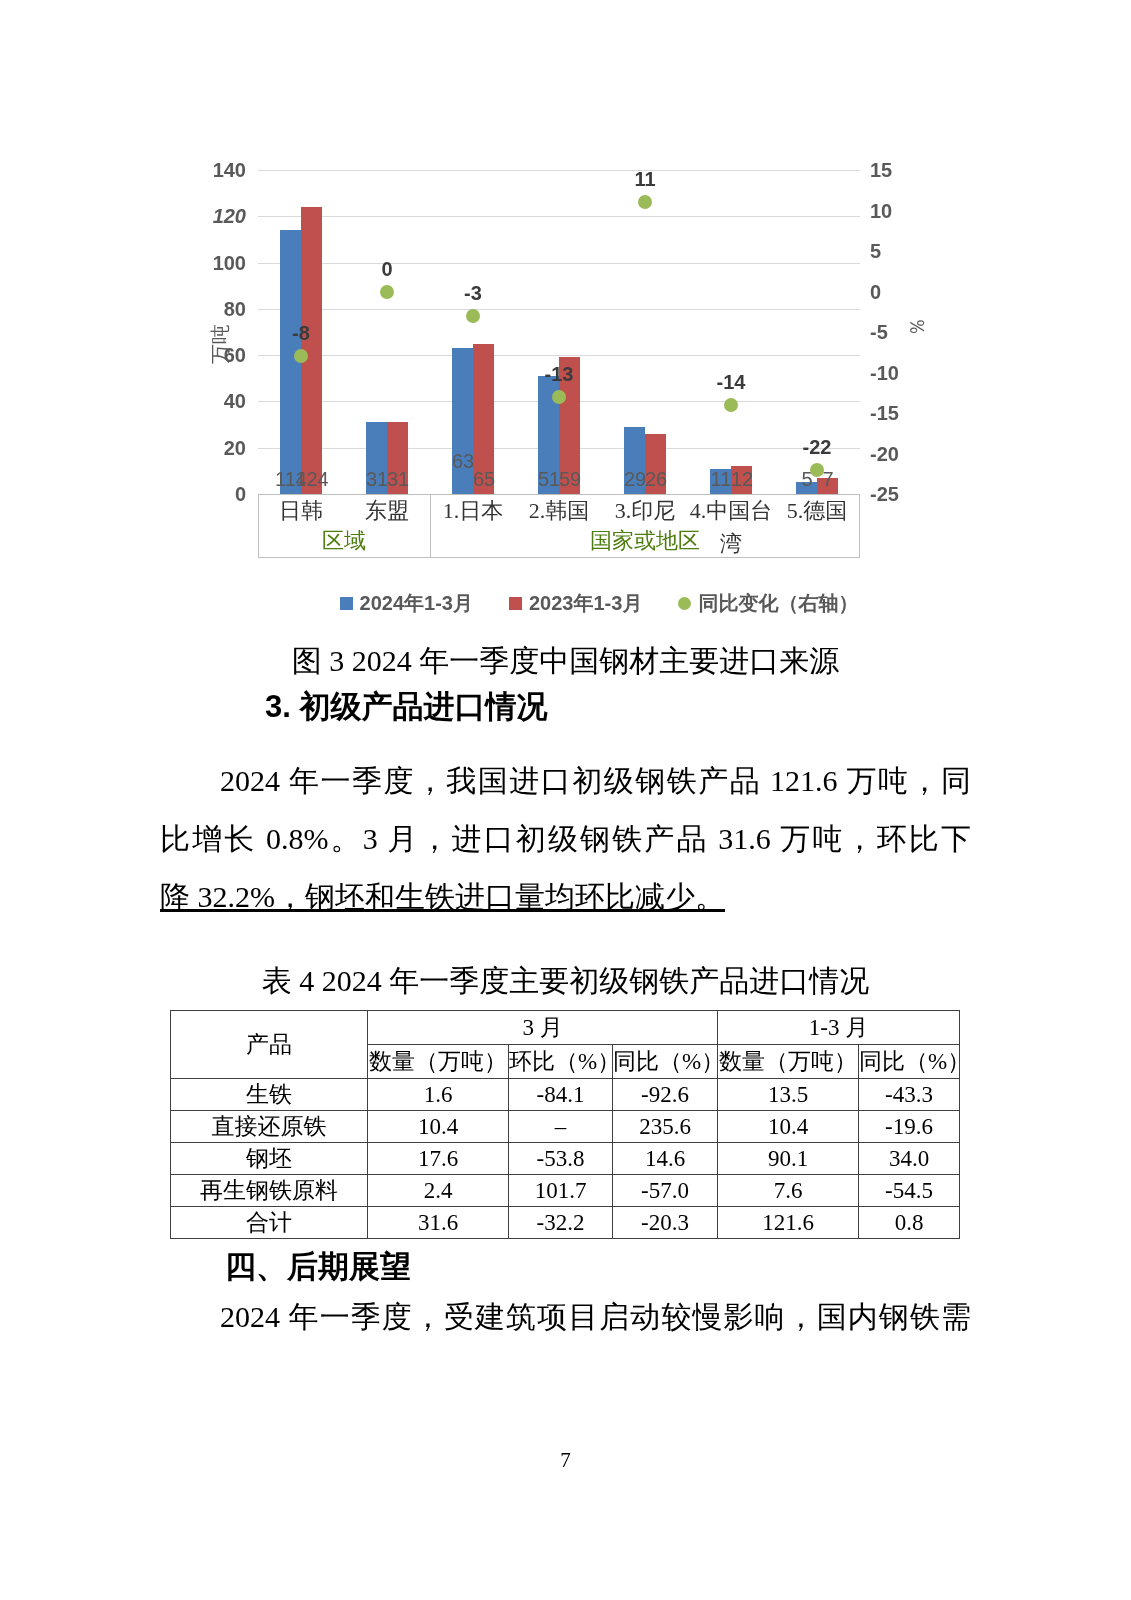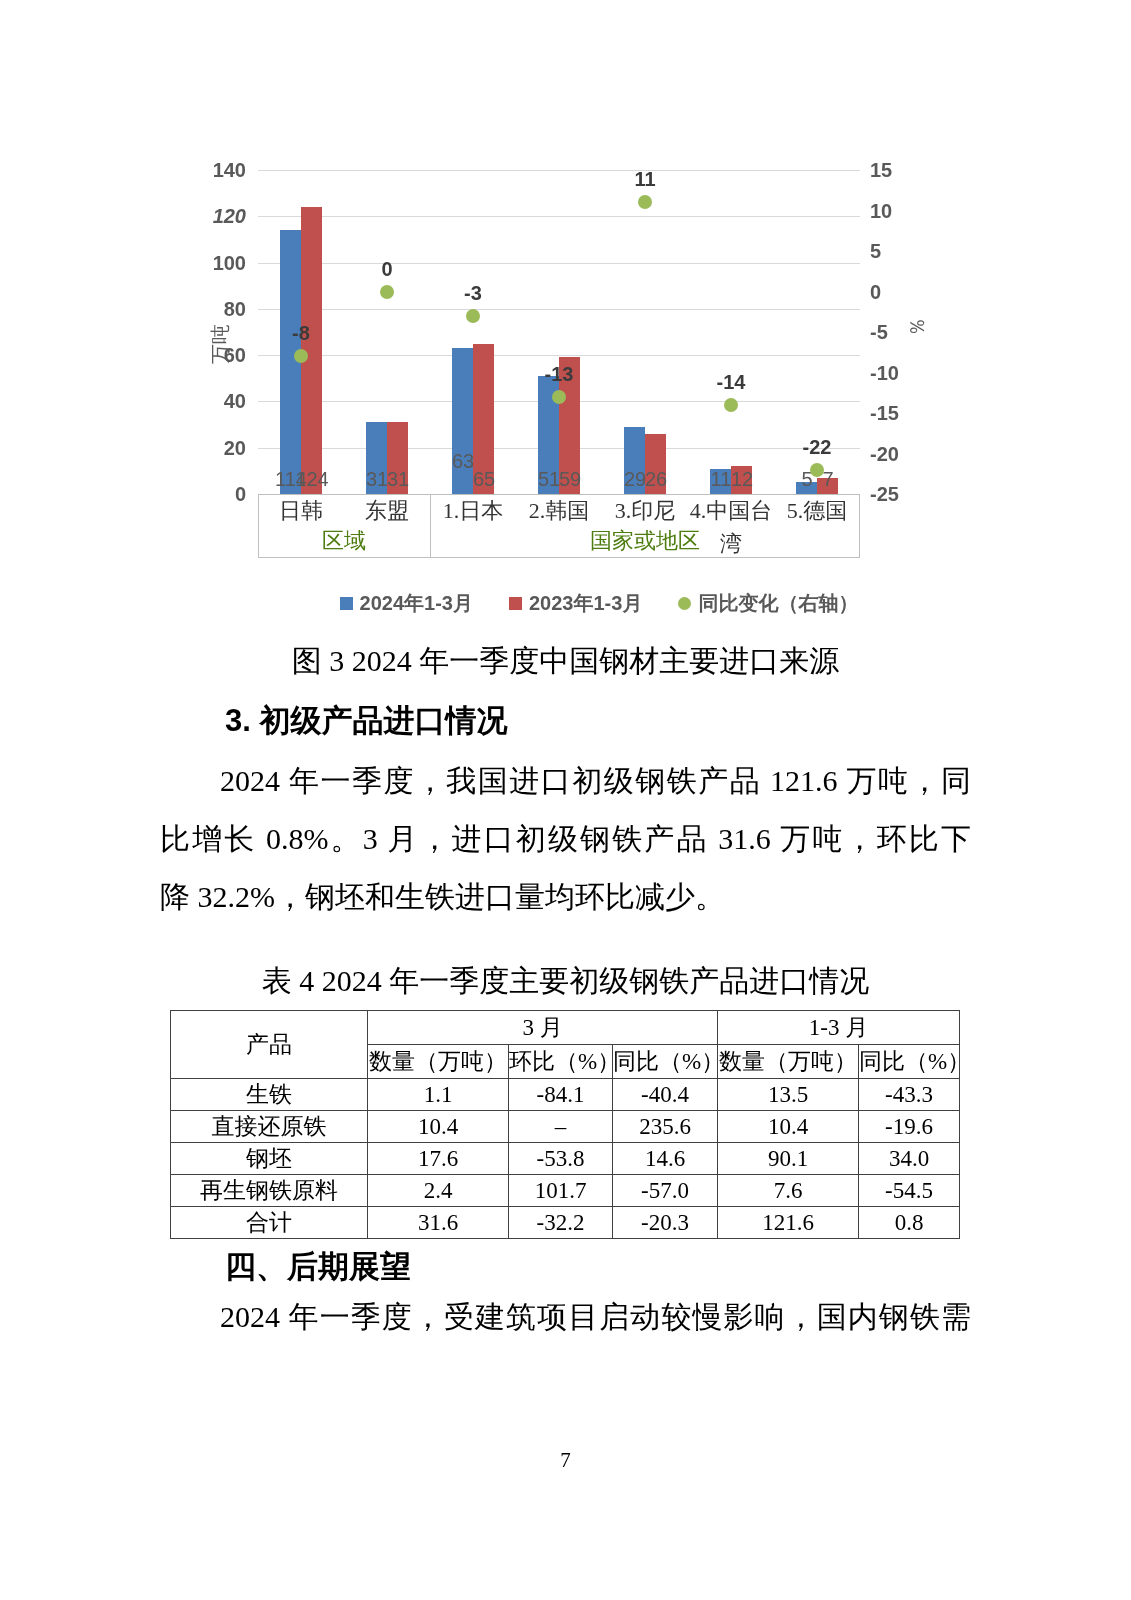--- a/index.html
+++ b/index.html
@@ -58,21 +58,21 @@
   
   .center-line{position:absolute;left:160px;width:811px;text-align:center;}
   .caption{font-size:30px;}
   .heading{
     position:absolute;left:225px;font-family:"Liberation Sans","DejaVu Sans",sans-serif;
     font-weight:bold;font-size:31px;white-space:nowrap;color:#000;
   }
   .para{position:absolute;left:160px;width:811px;font-size:30px;}
   .pline{height:58px;line-height:58px;text-align:justify;text-align-last:justify;}
   .pline.first{text-indent:2em;}
-  .pline.last{text-align-last:left;}
+  .pline.last{text-align-last:left;text-decoration:underline;}
   
   #table4{
     position:absolute;left:170px;top:1010px;width:789px;border-collapse:collapse;
     table-layout:fixed;font-size:23px;padding-left:40px;
   }
   #table4 td,#table4 th{
     border:1px solid #404040;text-align:center;vertical-align:middle;
     font-weight:normal;padding:0;overflow:hidden;white-space:nowrap;
   }
   .hrow{height:34px;}
@@ -176,21 +176,21 @@
       </div>
       <div class="legend-item">
         <div class="lg-marker lg-round" style="background: rgb(155, 187, 89);"></div>
         <div>同比变化（右轴）</div>
       </div>
     </div>
   </div>
 
 <div class="center-line caption" style="top:641px;height:40px;line-height:40px;">图 3 2024 年一季度中国钢材主要进口来源</div>
 
-<div class="heading" style="top:700px;">3. 初级产品进口情况</div>
+<div class="heading" style="top:686px;margin-left:40px;">3. 初级产品进口情况</div>
 
 <div class="para" style="top:752px;">
     <div class="pline first">2024 年一季度，我国进口初级钢铁产品 121.6 万吨，同</div>
     <div class="pline">比增长 0.8%。3 月，进口初级钢铁产品 31.6 万吨，环比下</div>
     <div class="pline last">降 32.2%，钢坯和生铁进口量均环比减少。</div>
   </div>
 
 <div class="center-line caption" style="top:960px;height:42px;line-height:42px;">表 4 2024 年一季度主要初级钢铁产品进口情况</div>
 
 <table id="table4">
@@ -212,23 +212,23 @@
       <th>数量（万吨）</th>
       <th>环比（%）</th>
       <th>同比（%）</th>
       <th>数量（万吨）</th>
       <th>同比（%）</th>
     </tr>
   </thead>
   <tbody>
       <tr class="drow">
         <td>生铁</td>
-        <td>1.1</td>
+        <td>1.6</td>
         <td>-84.1</td>
-        <td>-40.4</td>
+        <td>-92.6</td>
         <td>13.5</td>
         <td>-43.3</td>
       </tr>
       <tr class="drow">
         <td>直接还原铁</td>
         <td>10.4</td>
         <td>–</td>
         <td>235.6</td>
         <td>10.4</td>
         <td>-19.6</td>

